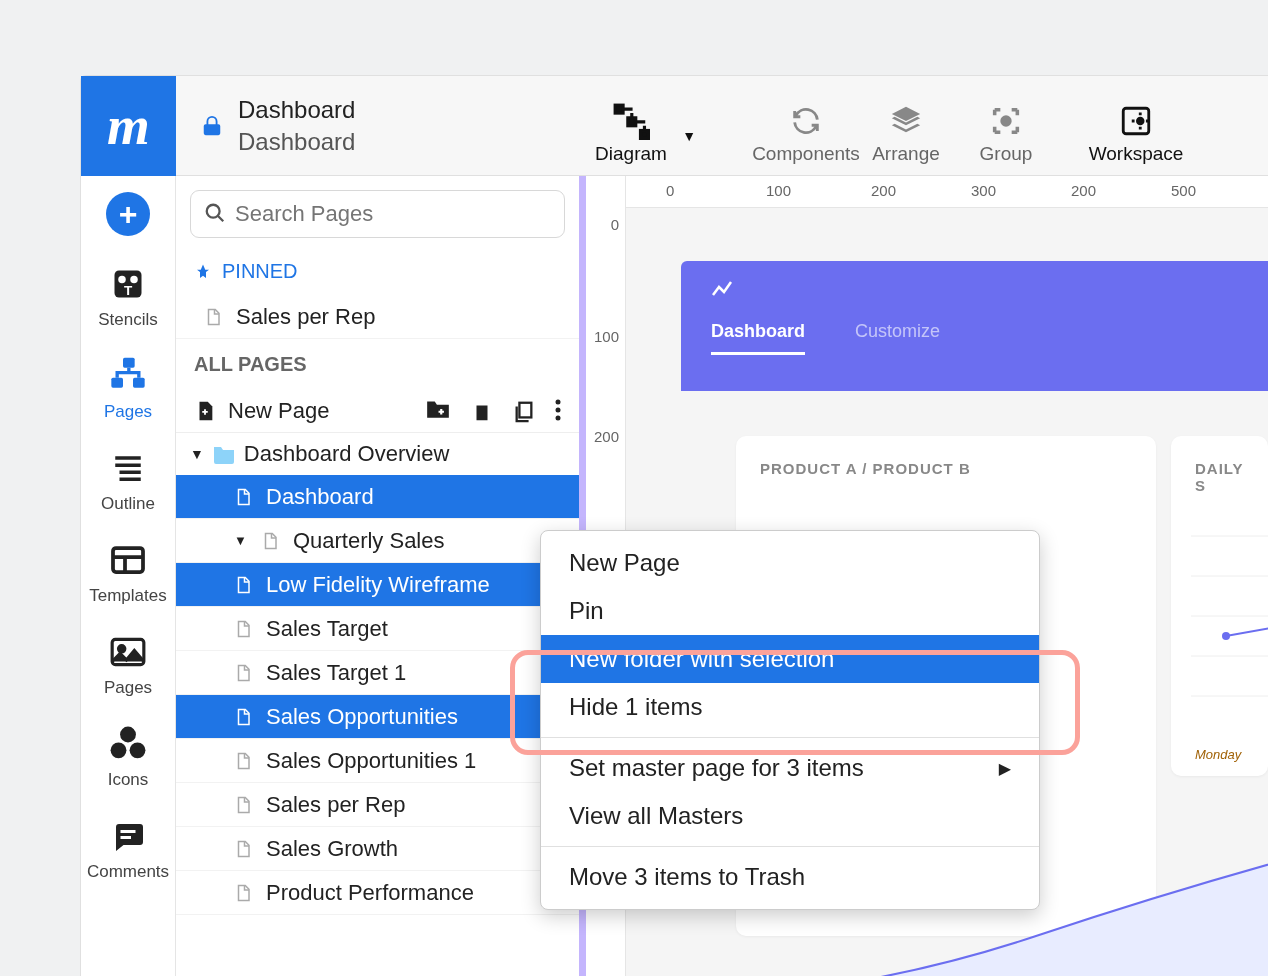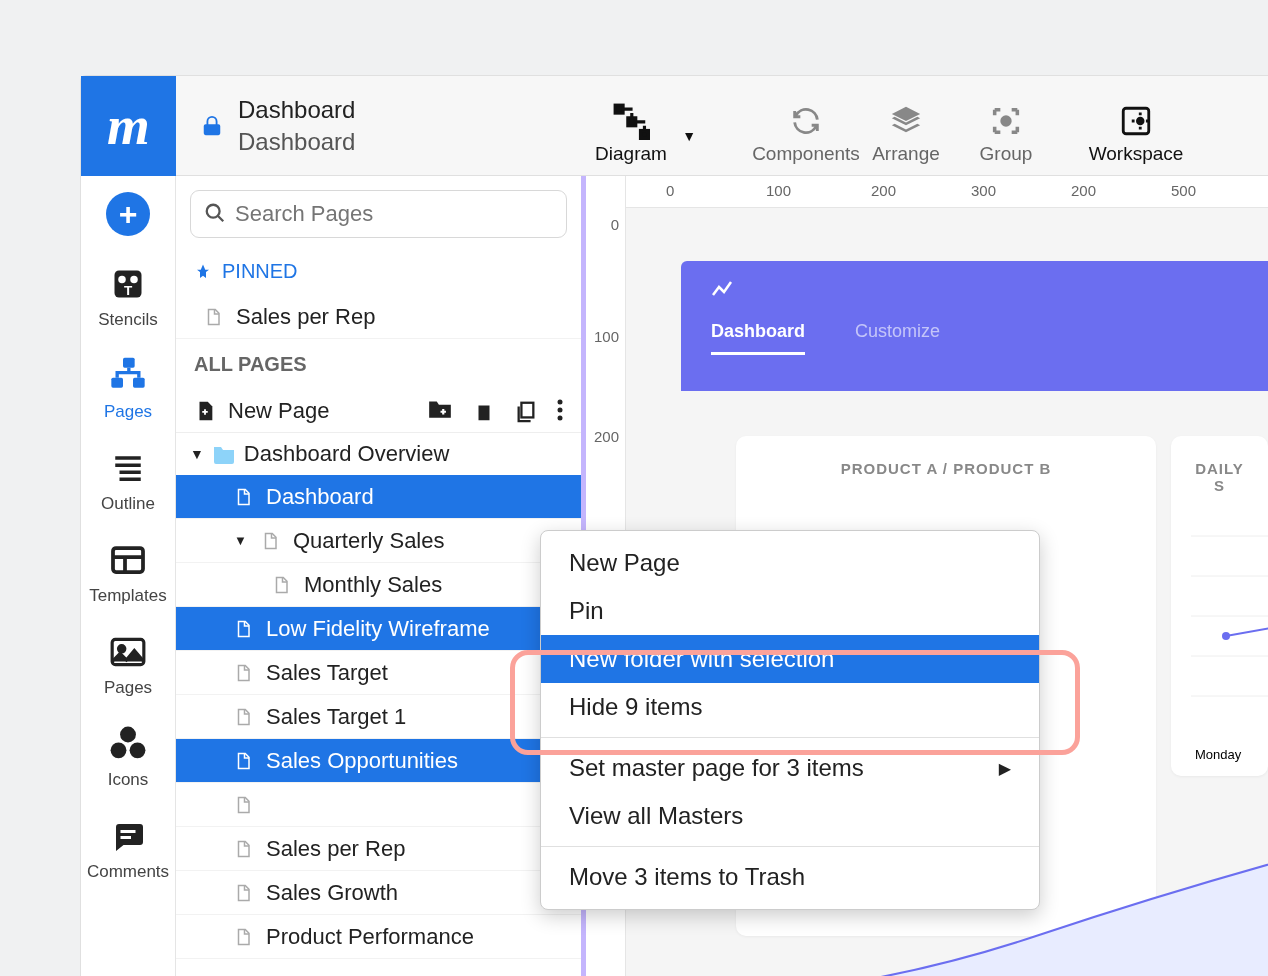--- a/index.html
+++ b/index.html
@@ -104,21 +104,21 @@
     .add-btn {
       width: 44px; height: 44px; border-radius: 50%;
       background: #1f75e5; color: white;
       display: flex; align-items: center; justify-content: center;
       font-size: 32px; font-weight: bold;
       margin-bottom: 8px;
     }
 
     .pages-panel {
       width: 410px;
-      border-right: 5px solid #c4b5fd;
+      border-right: 7px solid #c4b5fd;
       background: #fff;
       display: flex;
       flex-direction: column;
       overflow-y: auto;
     }
     .search-wrap { padding: 14px 14px 10px 14px; }
     .search-input {
       width: 100%;
       height: 48px;
       border: 1px solid #d8d8d8;
@@ -195,21 +195,21 @@
     .mockup-tabs { display: flex; gap: 50px; margin-top: 22px; font-size: 18px; }
     .mockup-tab { color: rgba(255,255,255,0.6); padding-bottom: 10px; }
     .mockup-tab.active { color: white; border-bottom: 3px solid white; font-weight: 600; }
 
     .card1 {
       position: absolute; left: 150px; top: 260px; width: 420px; height: 500px;
       background: white; border-radius: 10px;
       padding: 24px;
       box-shadow: 0 1px 3px rgba(0,0,0,0.05);
     }
-    .card-title { font-size: 15px; font-weight: 600; color: #888; letter-spacing: 1px; text-align: center; }
+    .card-title { font-size: 15px; font-weight: 600; color: #888; letter-spacing: 1px; }
     .card2 {
       position: absolute; left: 585px; top: 260px; right: 0; height: 340px;
       background: white; border-radius: 10px;
       padding: 24px;
       box-shadow: 0 1px 3px rgba(0,0,0,0.05);
     }
 
     .context-menu {
       position: absolute;
       left: 540px; top: 530px;
@@ -481,72 +481,64 @@
           <div class="page-row indent-1">
             <span style="font-size:13px;margin-right:4px;">▼</span>
             <span class="page-icon">
               <svg width="18" height="22" viewBox="0 0 24 24" fill="none" stroke="#aaa" stroke-width="2">
                 <path d="M6 2h9l5 5v15H6z"></path>
                 <path d="M14 2v6h6"></path>
               </svg>
             </span>
             <span>Quarterly Sales</span>
           </div>
-          <div class="page-row indent-2">
+          <div class="page-row indent-1 selected">
+            <span class="page-icon">
+              <svg width="18" height="22" viewBox="0 0 24 24" fill="none" stroke="white" stroke-width="2">
+                <path d="M6 2h9l5 5v15H6z"></path>
+                <path d="M14 2v6h6"></path>
+              </svg>
+            </span>
+            <span>Low Fidelity Wireframe</span>
+          </div>
+          <div class="page-row indent-1">
             <span class="page-icon">
               <svg width="18" height="22" viewBox="0 0 24 24" fill="none" stroke="#aaa" stroke-width="2">
                 <path d="M6 2h9l5 5v15H6z"></path>
                 <path d="M14 2v6h6"></path>
               </svg>
             </span>
-            <span>Monthly Sales</span>
+            <span>Sales Target</span>
+          </div>
+          <div class="page-row indent-1">
+            <span class="page-icon">
+              <svg width="18" height="22" viewBox="0 0 24 24" fill="none" stroke="#aaa" stroke-width="2">
+                <path d="M6 2h9l5 5v15H6z"></path>
+                <path d="M14 2v6h6"></path>
+              </svg>
+            </span>
+            <span>Sales Target 1</span>
           </div>
           <div class="page-row indent-1 selected">
             <span class="page-icon">
               <svg width="18" height="22" viewBox="0 0 24 24" fill="none" stroke="white" stroke-width="2">
                 <path d="M6 2h9l5 5v15H6z"></path>
                 <path d="M14 2v6h6"></path>
               </svg>
             </span>
-            <span>Low Fidelity Wireframe</span>
+            <span>Sales Opportunities</span>
           </div>
           <div class="page-row indent-1">
             <span class="page-icon">
               <svg width="18" height="22" viewBox="0 0 24 24" fill="none" stroke="#aaa" stroke-width="2">
                 <path d="M6 2h9l5 5v15H6z"></path>
                 <path d="M14 2v6h6"></path>
               </svg>
             </span>
-            <span>Sales Target</span>
-          </div>
-          <div class="page-row indent-1">
-            <span class="page-icon">
-              <svg width="18" height="22" viewBox="0 0 24 24" fill="none" stroke="#aaa" stroke-width="2">
-                <path d="M6 2h9l5 5v15H6z"></path>
-                <path d="M14 2v6h6"></path>
-              </svg>
-            </span>
-            <span>Sales Target 1</span>
-          </div>
-          <div class="page-row indent-1 selected">
-            <span class="page-icon">
-              <svg width="18" height="22" viewBox="0 0 24 24" fill="none" stroke="white" stroke-width="2">
-                <path d="M6 2h9l5 5v15H6z"></path>
-                <path d="M14 2v6h6"></path>
-              </svg>
-            </span>
-            <span>Sales Opportunities</span>
-          </div>
-          <div class="page-row indent-1">
-            <span class="page-icon">
-              <svg width="18" height="22" viewBox="0 0 24 24" fill="none" stroke="#aaa" stroke-width="2">
-                <path d="M6 2h9l5 5v15H6z"></path>
-                <path d="M14 2v6h6"></path>
-              </svg>
-            </span>
+            <span>Sales Opportunities 1</span>
           </div>
           <div class="page-row indent-1">
             <span class="page-icon">
               <svg width="18" height="22" viewBox="0 0 24 24" fill="none" stroke="#aaa" stroke-width="2">
                 <path d="M6 2h9l5 5v15H6z"></path>
                 <path d="M14 2v6h6"></path>
               </svg>
             </span>
             <span>Sales per Rep</span>
           </div>
@@ -608,35 +600,35 @@
         <div class="card-title">DAILY S</div>
         <svg style="position:absolute; left:20px; top:60px;" width="120" height="220" viewBox="0 0 120 220">
           <line x1="0" y1="40" x2="120" y2="40" stroke="#eee"></line>
           <line x1="0" y1="80" x2="120" y2="80" stroke="#eee"></line>
           <line x1="0" y1="120" x2="120" y2="120" stroke="#eee"></line>
           <line x1="0" y1="160" x2="120" y2="160" stroke="#eee"></line>
           <line x1="0" y1="200" x2="120" y2="200" stroke="#eee"></line>
           <path d="M35 140 L120 125" stroke="#6b6ef0" stroke-width="2" fill="none"></path>
           <circle cx="35" cy="140" r="4" fill="#6b6ef0"></circle>
         </svg>
-        <div style="position:absolute; bottom:14px; left:24px; font-size:13px; color:#000000;">Monday</div>
+        <div style="position:absolute; bottom:14px; left:24px; font-size:13px; color:#a16207;font-style:italic;">Monday</div>
       </div>
       <svg style="position:absolute; left:150px; top:640px; right:0;" width="600" height="200" viewBox="0 0 600 200">
         <path d="M0 180 Q150 170 300 120 T600 30 L600 200 L0 200 Z" fill="#e8ecff"></path>
         <path d="M0 180 Q150 170 300 120 T600 30" stroke="#6b6ef0" stroke-width="2" fill="none"></path>
       </svg>
     </div>
   </div>
 </div>
 
 <div class="context-menu">
   <div class="ctx-item">New Page</div>
   <div class="ctx-item">Pin</div>
   <div class="ctx-item highlighted">New folder with selection</div>
-  <div class="ctx-item">Hide 9 items</div>
+  <div class="ctx-item">Hide 1 items</div>
   <div class="ctx-sep"></div>
   <div class="ctx-item">
     <span>Set master page for 3 items</span>
     <span class="ctx-arrow">▶</span>
   </div>
   <div class="ctx-item">View all Masters</div>
   <div class="ctx-sep"></div>
   <div class="ctx-item">Move 3 items to Trash</div>
 </div>
 

